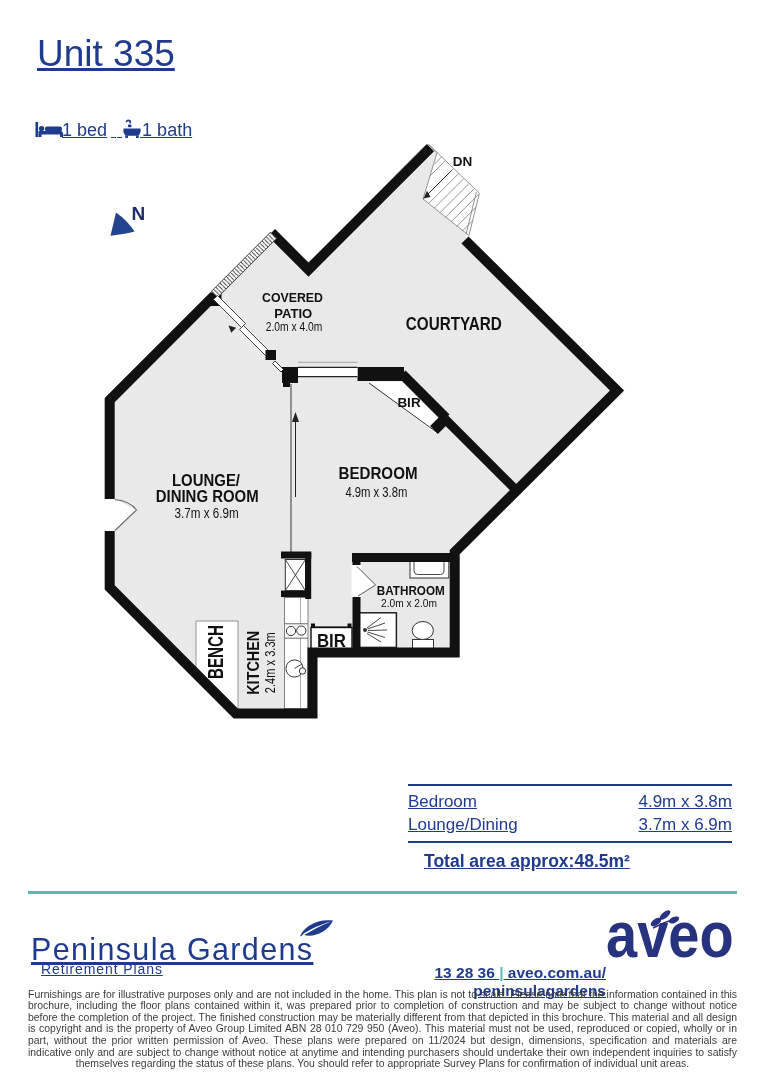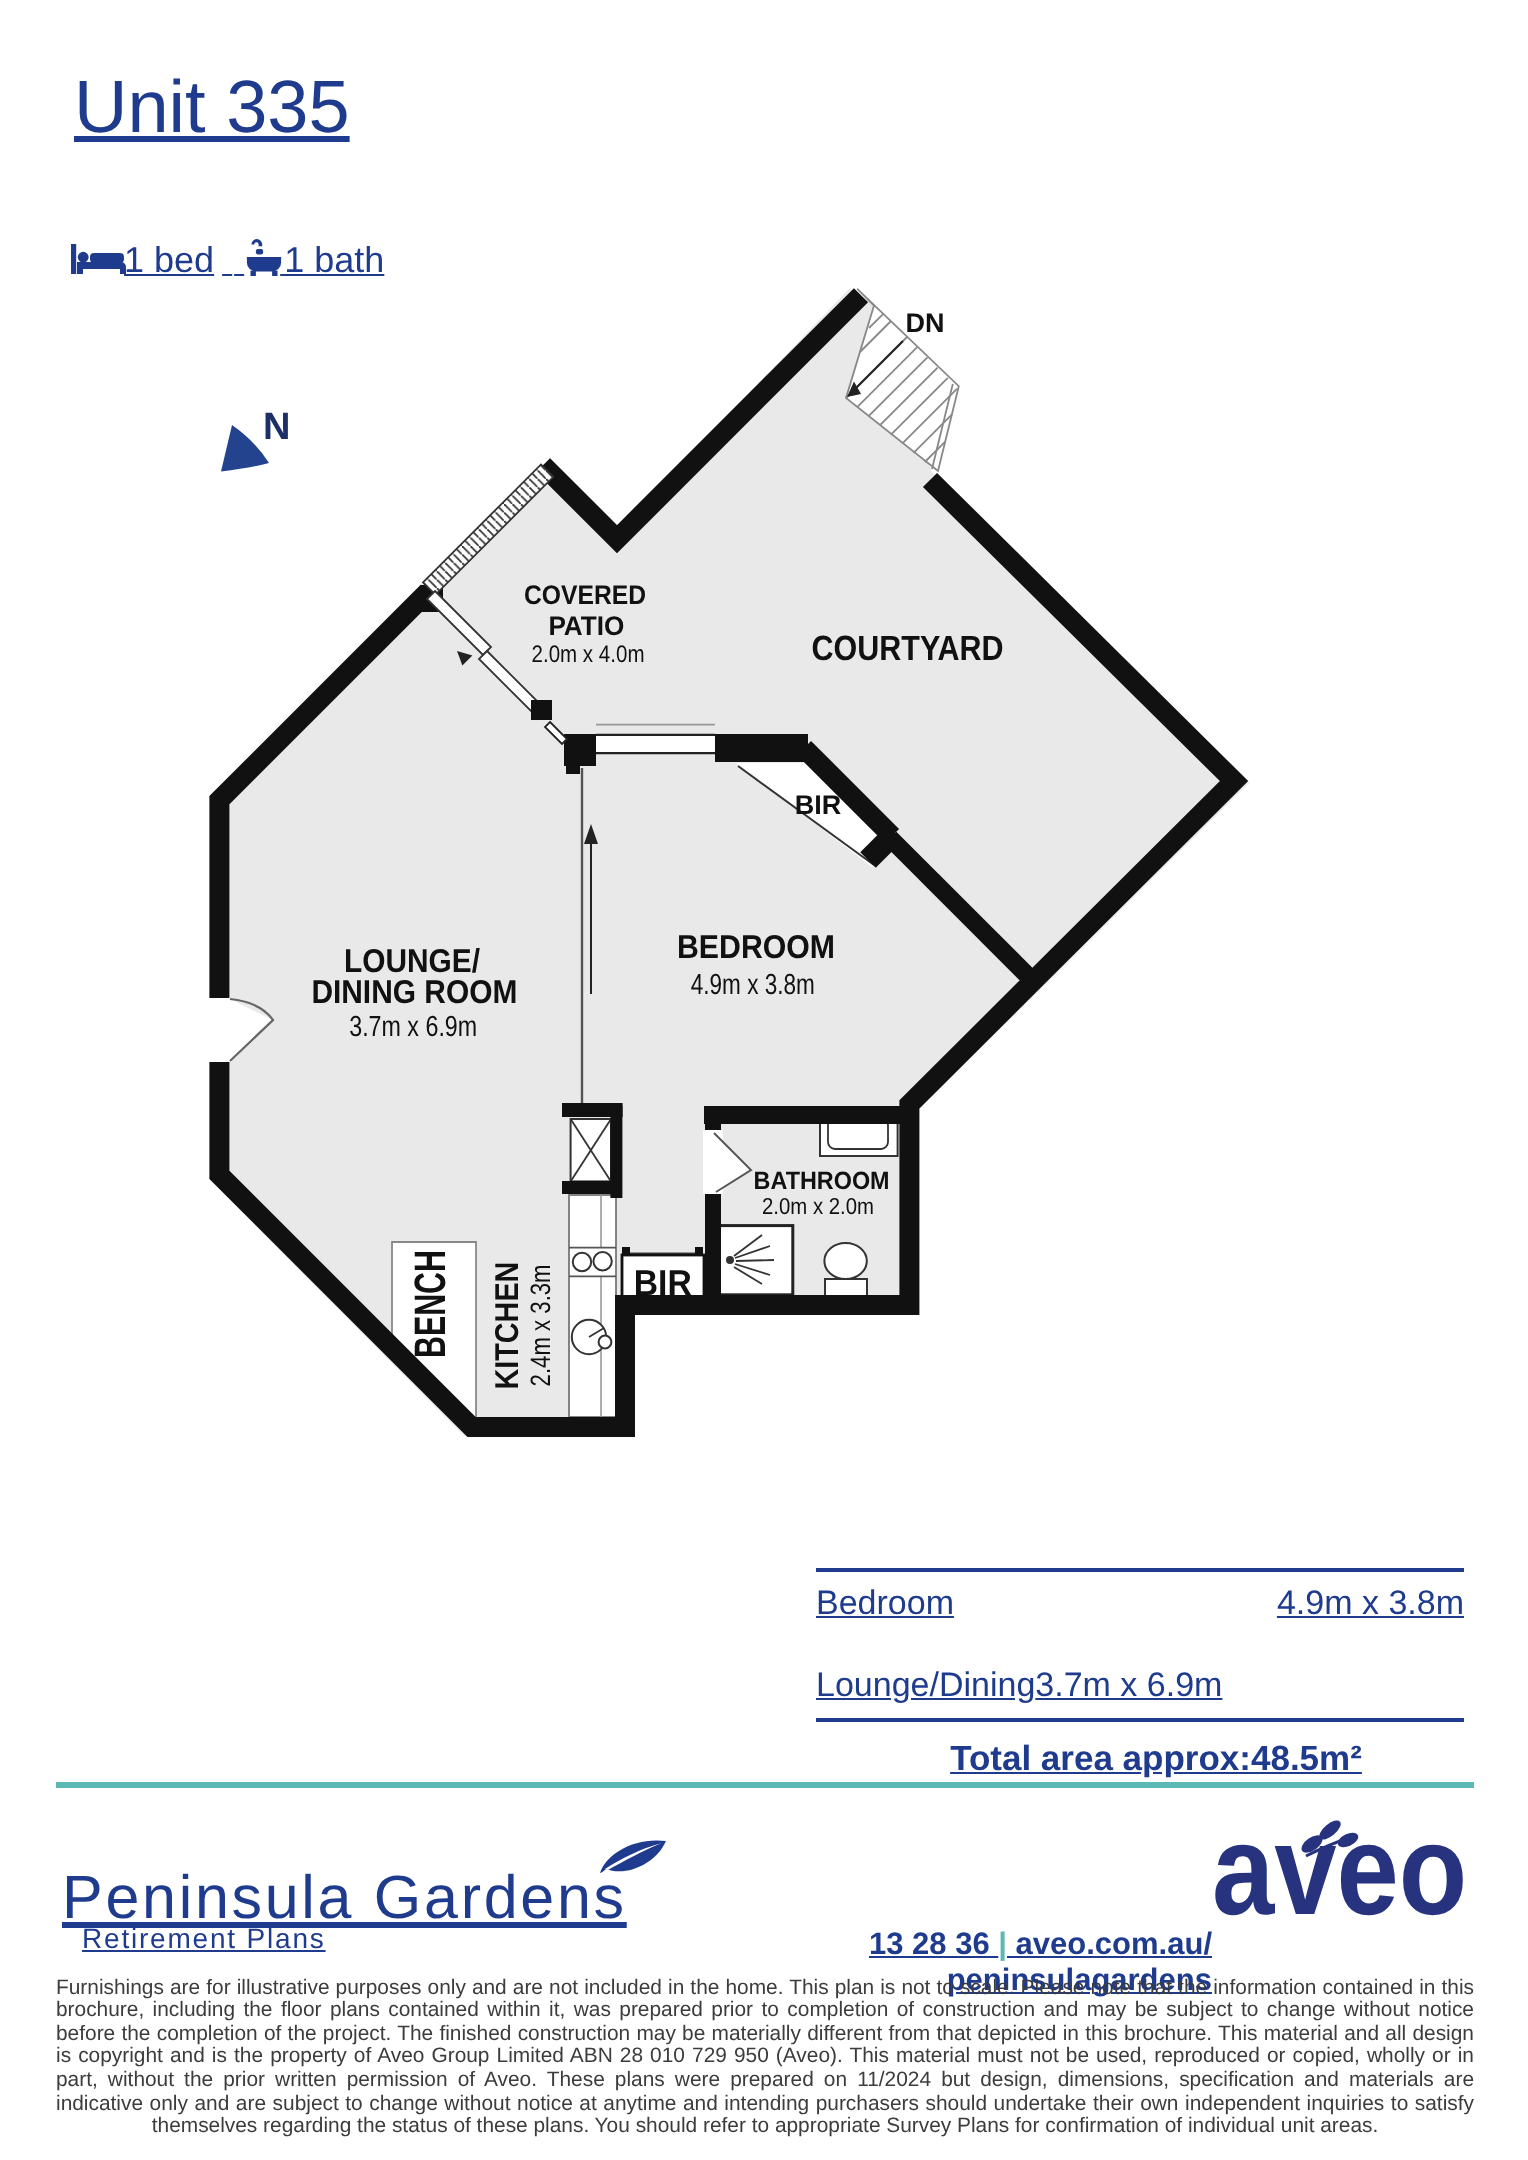--- a/index.html
+++ b/index.html
@@ -233,26 +233,26 @@
   <text x="222.5" y="652" font-size="22" font-weight="bold" text-anchor="middle" transform="rotate(-90 222.5 652)" textLength="54" lengthAdjust="spacingAndGlyphs">BENCH</text>
 </g>
 </svg>
 
 <div class="abs" style="left:408px;top:784px;width:324px;">
   <div style="border-top:2px solid #1f3b8e;"></div>
   <div class="navy" style="font-size:17px;margin-top:6px;display:flex;justify-content:space-between;">
       <span>Bedroom</span>
       <span>4.9m x 3.8m</span>
     </div>
-  <div class="navy" style="font-size:17px;margin-top:21px;display:flex;">
+  <div class="navy" style="font-size:17px;margin-top:3px;display:flex;justify-content:space-between;">
       <span>Lounge/Dining</span>
       <span>3.7m x 6.9m</span>
     </div>
   <div style="border-top:2px solid #1f3b8e;margin-top:6px;"></div>
-  <div class="navy" style="font-size:17.5px;font-weight:bold;margin-top:8px;display:flex;justify-content:center;margin-left:16px;">
+  <div class="navy" style="font-size:17.5px;font-weight:bold;margin-top:8px;display:flex;justify-content:flex-start;margin-left:16px;">
       <span>Total area approx:</span>
       <span>48.5m²</span>
     </div>
 </div>
 
 <div class="abs" style="left:28px;top:891px;width:709px;height:2.5px;background:#5cb8b2;"></div>
 
 <div class="abs navy" style="left:31px;top:932px;font-size:30.5px;letter-spacing:1.35px;text-align:center;">Peninsula Gardens</div>
 
 <svg class="abs" style="left:297px;top:916px;" width="40" height="24" viewBox="0 0 40 24">

